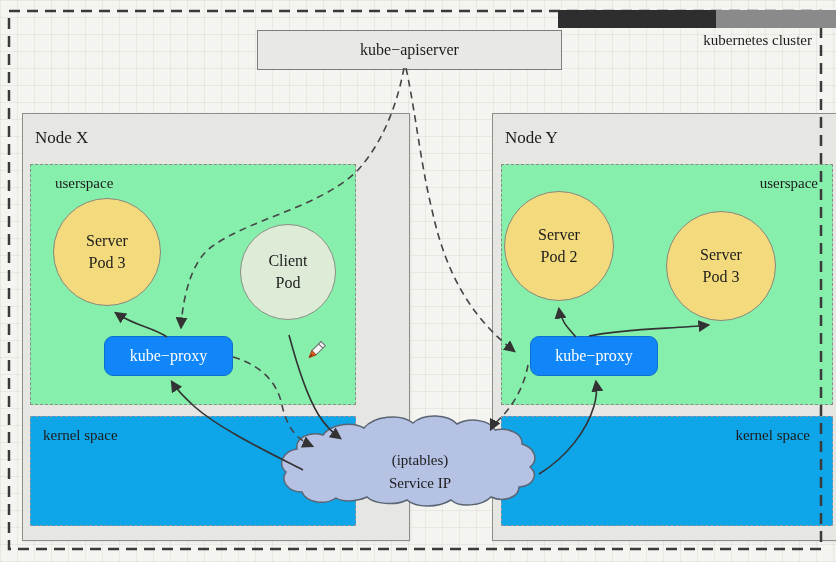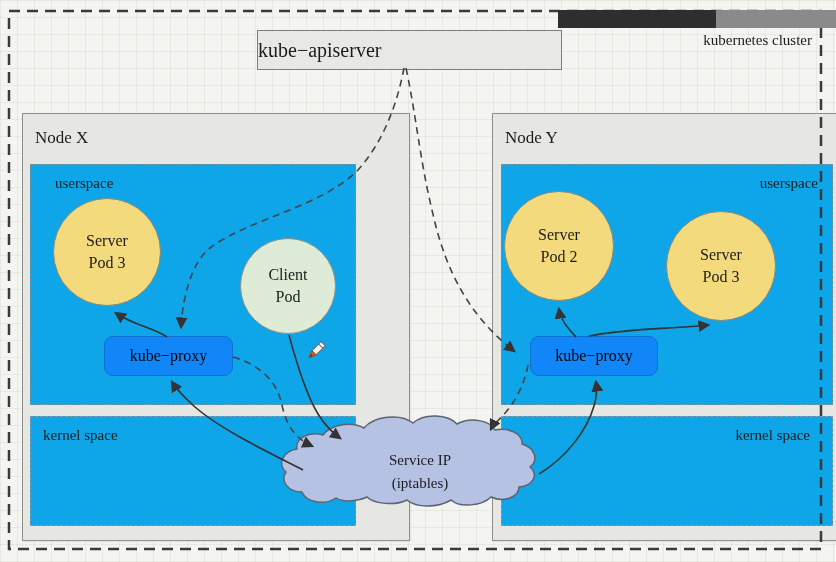--- a/index.html
+++ b/index.html
@@ -14,40 +14,40 @@
     background-image:
       linear-gradient(rgba(168,174,162,.16) 1px, transparent 1px),
       linear-gradient(90deg, rgba(168,174,162,.16) 1px, transparent 1px);
     background-size:17px 17px;
   }
   .abs{position:absolute;}
   
   .apiserver{
     left:257px;top:30px;width:303px;height:38px;
     background:#e8e8e4;border:1px solid #7d7d7d;
-    display:flex;align-items:center;justify-content:flex-start;
-    font-size:20px;z-index:2;
+    display:flex;align-items:center;justify-content:center;
+    font-size:16px;z-index:2;
   }
   .cluster-label{
     left:620px;top:32px;width:192px;height:20px;
     text-align:right;font-size:15px;z-index:9;
   }
   .bar-dark{left:558px;top:10px;width:158px;height:18px;background:#2e2e2e;z-index:8;}
   .bar-light{left:716px;top:10px;width:120px;height:18px;background:#8a8a8a;z-index:8;}
   
   .node{
     background:#e6e6e2;border:1px solid #8e8e8a;z-index:1;
     box-shadow:1px 1px 2px rgba(0,0,0,.08);
     padding-left:46px;
   }
   .node-x{left:22px;top:113px;width:340px;height:426px;}
   .node-y{left:492px;top:113px;width:345px;height:426px;}
   .node-title{left:12px;top:14px;font-size:17px;}
   .userspace{
-    background:#0ea5e9;border:1px dashed #8b8b87;text-align:center;
+    background:#86efac;border:1px dashed #8b8b87;text-align:center;
   }
   .uspace-x{left:7px;top:50px;width:324px;height:239px;}
   .uspace-y{left:8px;top:50px;width:330px;height:239px;}
   .uspace-label{font-size:15px;top:10px;}
   .uspace-label.l{left:24px;}
   .uspace-label.r{right:14px;}
   .kernel{
     background:#0ea5e9;border:1px dashed #9096a0;
   }
   .kernel-x{left:7px;top:302px;width:324px;height:108px;}
@@ -57,28 +57,28 @@
   .kernel-label.r{right:22px;}
   
   .pod{
     border-radius:50%;display:flex;flex-direction:column;
     align-items:center;justify-content:center;text-align:center;
     font-size:16px;line-height:22px;z-index:2;
   }
   .pod-yellow{background:#f3da7d;border:1px solid #87877b;}
   .pod-green{background:#ddebd7;border:1px solid #8a8e85;}
   .pod1{left:53px;top:198px;width:106px;height:106px;}
-  .podc{left:240px;top:238px;width:94px;height:94px;}
+  .podc{left:240px;top:224px;width:94px;height:94px;}
   .pod2{left:504px;top:191px;width:108px;height:108px;}
   .pod3{left:666px;top:211px;width:108px;height:108px;}
   
   .kproxy{
     background:#1186f8;border:1px solid #0d6fd0;border-radius:9px;
     display:flex;align-items:center;justify-content:center;
-    font-size:16px;color:#000000;z-index:2;
+    font-size:16px;color:#ffffff;z-index:2;
   }
   .kproxy-x{left:104px;top:336px;width:127px;height:38px;}
   .kproxy-y{left:530px;top:336px;width:126px;height:38px;}
   
   #overlay{position:absolute;left:0;top:0;z-index:5;pointer-events:none;}
   .cloud-text{
     left:345px;top:449px;width:150px;text-align:center;
     font-size:15px;line-height:23px;z-index:6;
   }
   .pen{left:300px;top:336px;width:30px;height:30px;z-index:7;}
@@ -166,22 +166,22 @@
   </div>
 
   <div class="abs kproxy kproxy-x">
     <span>kube−proxy</span>
   </div>
   <div class="abs kproxy kproxy-y">
     <span>kube−proxy</span>
   </div>
 
   <div class="abs cloud-text">
+    <div>(iptables)</div>
     <div>Service IP</div>
-    <div>(iptables)</div>
   </div>
 
   <svg class="abs pen" viewBox="0 0 30 30">
     <g transform="rotate(45 15 15)">
       <rect x="12.5" y="4" width="6" height="13" fill="#f5f5f5" stroke="#6b6b6b" stroke-width="1"></rect>
       <line x1="12.5" y1="7.5" x2="18.5" y2="7.5" stroke="#6b6b6b" stroke-width="1"></line>
       <path d="M12.5 17 L15.5 24 L18.5 17 Z" fill="#e05a1a" stroke="#a33a0a" stroke-width="0.8"></path>
       <path d="M14.6 19.5 L15.5 24 L16.4 19.5 Z" fill="#7a2a08"></path>
     </g>
   </svg>

